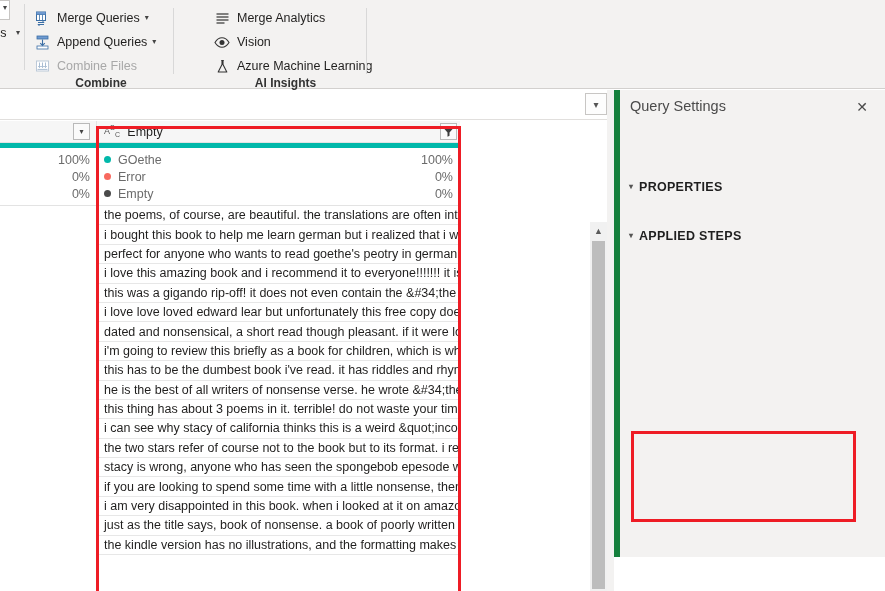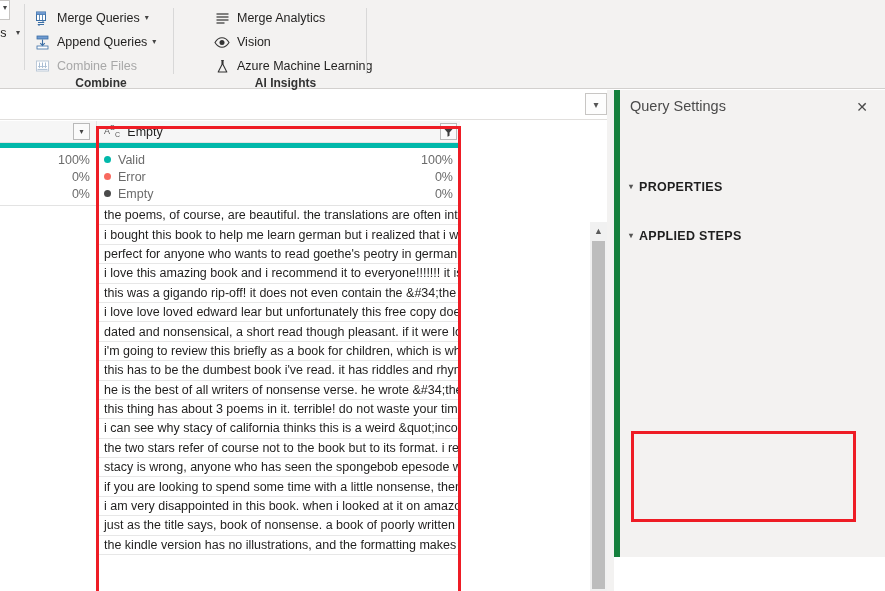--- a/index.html
+++ b/index.html
@@ -300,21 +300,21 @@
           <svg width="11" height="10" viewBox="0 0 11 10">
             <path d="M1 1.5h9l-3.5 4v3.2l-2 1V5.5z" fill="#3c3c3c"></path>
             <line x1="0.5" y1="1" x2="7" y2="1" stroke="#3c3c3c" stroke-width="1.2"></line>
           </svg>
         </span>
       </div>
       <div class="quality-bar"></div>
       <div class="quality-block">
         <div class="q-row">
           <span class="q-dot" style="background:#01b8aa;"></span>
-          <span class="q-label">Valid</span>
+          <span class="q-label">GOethe</span>
           <span class="q-pct">100%</span>
         </div>
         <div class="q-row">
           <span class="q-dot" style="background:#f8695f;"></span>
           <span class="q-label">Error</span>
           <span class="q-pct">0%</span>
         </div>
         <div class="q-row">
           <span class="q-dot" style="background:#4a4a4a;"></span>
           <span class="q-label">Empty</span>

